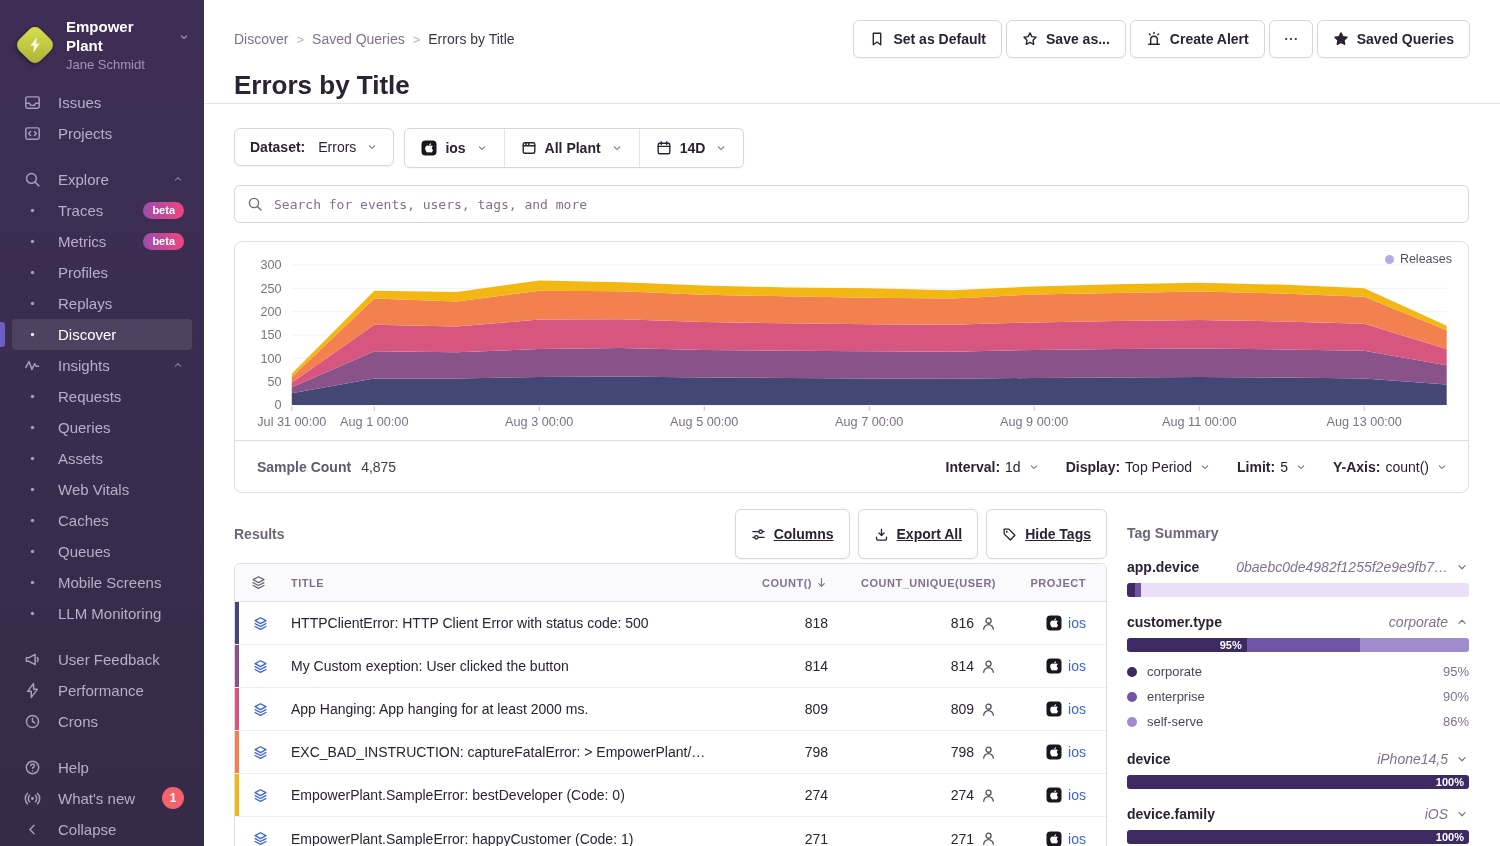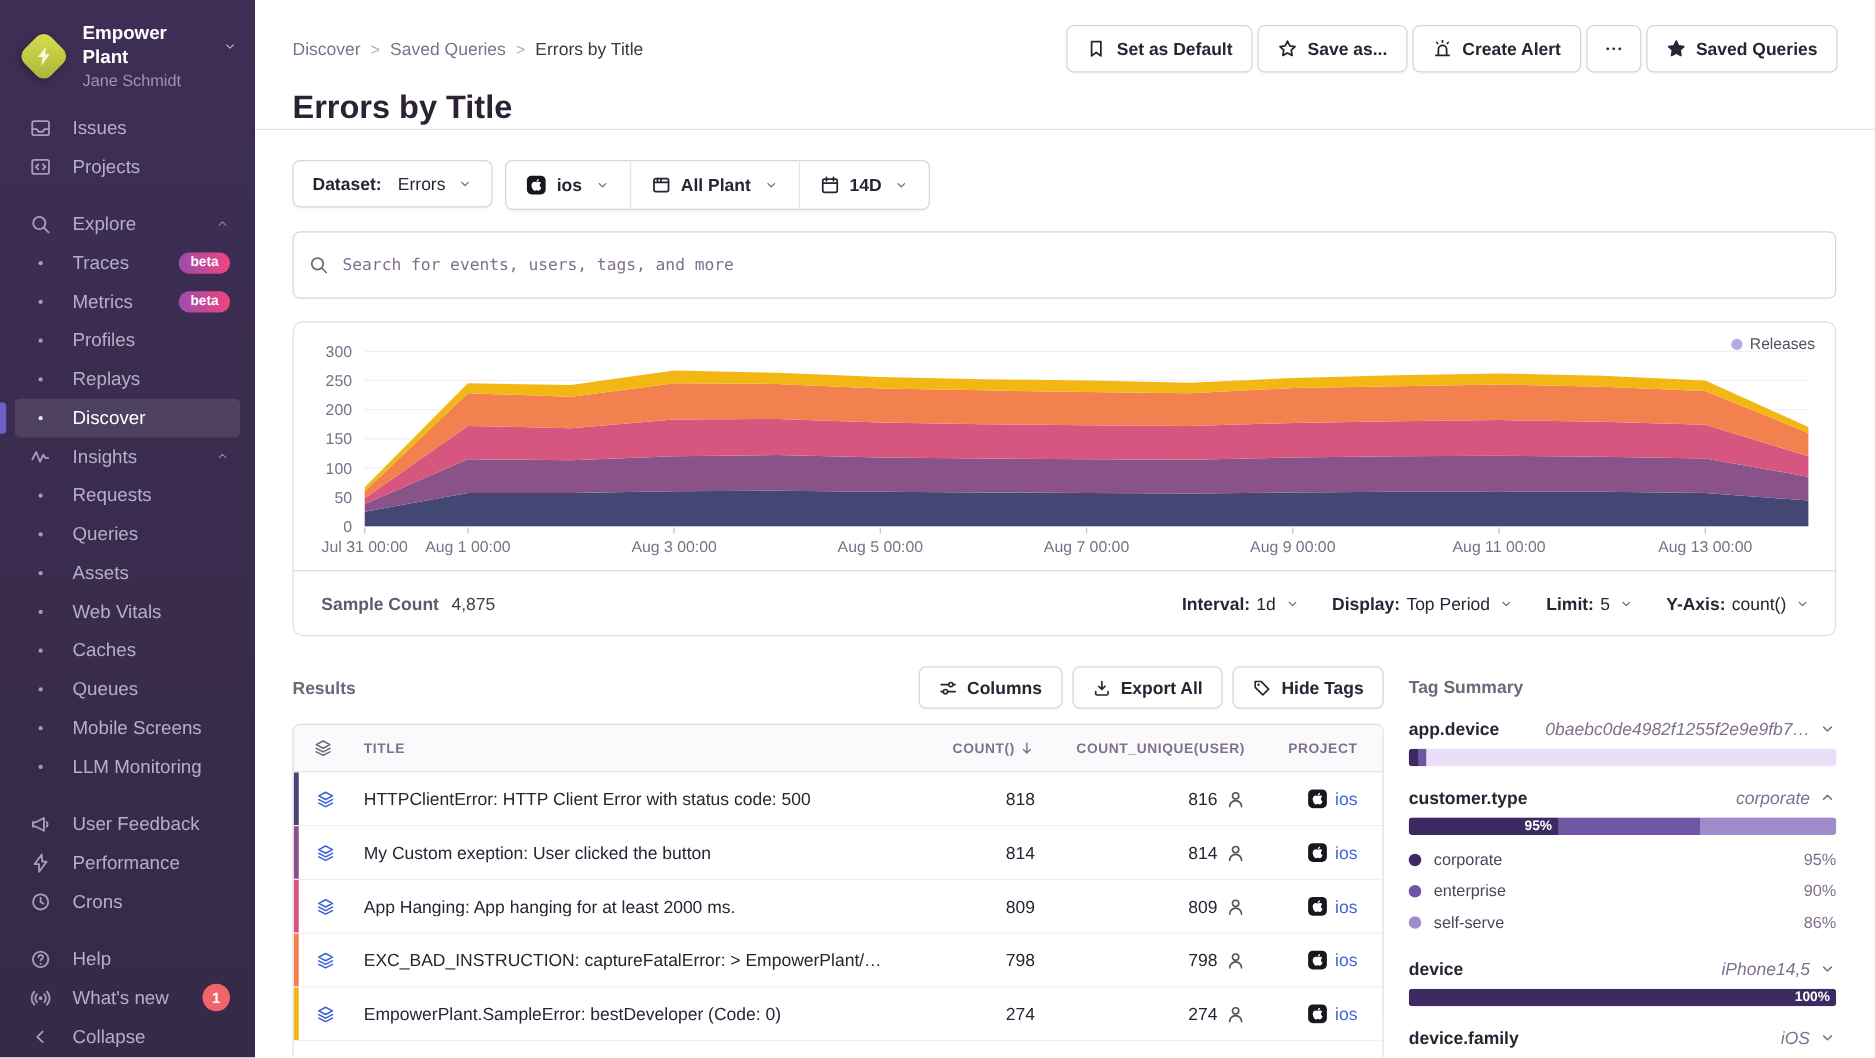--- a/index.html
+++ b/index.html
@@ -44,36 +44,36 @@
   .breadcrumbs { display:flex; align-items:center; gap:8px; font-size:14px; color:#80708f; }
   .crumb { cursor:pointer; }
   .crumb.current { color:#3d3346; cursor:default; }
   .crumb-sep { color:#b5aec0; font-size:13px; }
   .hdr-buttons { display:flex; gap:4px;margin-left:16px; }
   .btn { display:inline-flex; align-items:center; gap:8px; height:38px; padding:0 15px; background:#fff;
     border:1px solid #d9d4de; border-radius:6px; font:600 14px "Liberation Sans",sans-serif; color:#2b2233;
     cursor:pointer; box-shadow:0 1px 2px rgba(43,34,51,.04); white-space:nowrap; }
   .btn .b-icon { display:flex; color:#2b2233; }
   .btn.icon-only { padding:0 13px; }
-  .btn.sm { height:34px; }
+  .btn.sm { height:50px;text-decoration:underline; }
   .page-title { font-size:26px; font-weight:700; margin-top:12px; color:#2b2233; }
   .content { flex:1; padding:24px 31px 0 30px; overflow:hidden; }
   
   .filter-row { display:flex; gap:10px; margin-bottom:17px; }
   .dataset-btn .ds-label { font-weight:700; margin-right:5px; }
   .dataset-btn .ds-value { font-weight:400; }
   .btn .chev { color:#6e6679; display:flex; margin-left:2px; }
   .seg-control { display:flex; align-items:stretch; border:1px solid #d9d4de; border-radius:6px;
     background:#fff; box-shadow:0 1px 2px rgba(43,34,51,.04); overflow:hidden; }
   .seg { display:flex; align-items:center; gap:8px; padding:0 16px; font-weight:600; font-size:14px;
     border-left:1px solid #e7e3ec; cursor:pointer; height:38px; }
   .seg:first-child { border-left:none; }
   .seg .chev { color:#6e6679; display:flex; margin-left:2px; }
   .seg .s-icon { display:flex; color:#2b2233; }
-  .search-bar { display:flex; align-items:center; gap:9px; height:54px; border:1px solid #d9d4de;
+  .search-bar { display:flex; align-items:center; gap:9px; height:38px; border:1px solid #d9d4de;
     border-radius:6px; padding:0 12px; margin-bottom:18px; color:#6e6679; background:#fff; }
   .search-input { border:none; outline:none; flex:1; font:13px "DejaVu Sans Mono",monospace; color:#2b2233; background:transparent; }
   .search-input::placeholder { color:#80708f; }
   
   .chart-panel { border:1px solid #e0dce5; border-radius:8px; margin-bottom:24px; background:#fff; }
   .chart-area { position:relative; height:198px; }
   .legend { position:absolute; top:10px; right:16px; display:flex; align-items:center; gap:6px;
     font-size:12.5px; color:#57505e; }
   .legend-dot { width:9px; height:9px; border-radius:50%; }
   svg.chart { display:block; width:100%; height:100%; }
@@ -807,20 +807,21 @@
                 <span class="project-link">ios</span>
               </div>
             </div>
             <div class="t-row">
               <div class="cell-icon">
                 <svg width="15" height="15" viewBox="0 0 16 16" fill="none" stroke="currentColor" stroke-width="1.4" stroke-linecap="round" stroke-linejoin="round">
                   <path d="M8 1.9 13.8 5 8 8.1 2.2 5z"></path>
                   <path d="M2.2 8.2 8 11.2l5.8-3M2.2 11.2 8 14.2l5.8-3"></path>
                 </svg>
               </div>
+              <div class="cell-title">EmpowerPlant.SampleError: happyCustomer (Code: 1)</div>
               <div class="cell-num">271</div>
               <div class="cell-unique">
                 <span>271</span>
                 <span class="person">
                   <svg width="15" height="15" viewBox="0 0 16 16" fill="none" stroke="currentColor" stroke-width="1.4" stroke-linecap="round" stroke-linejoin="round">
                     <circle cx="8" cy="5" r="2.7"></circle>
                     <path d="M2.9 14.2a5.1 5.1 0 0 1 10.2 0"></path>
                   </svg>
                 </span>
               </div>

